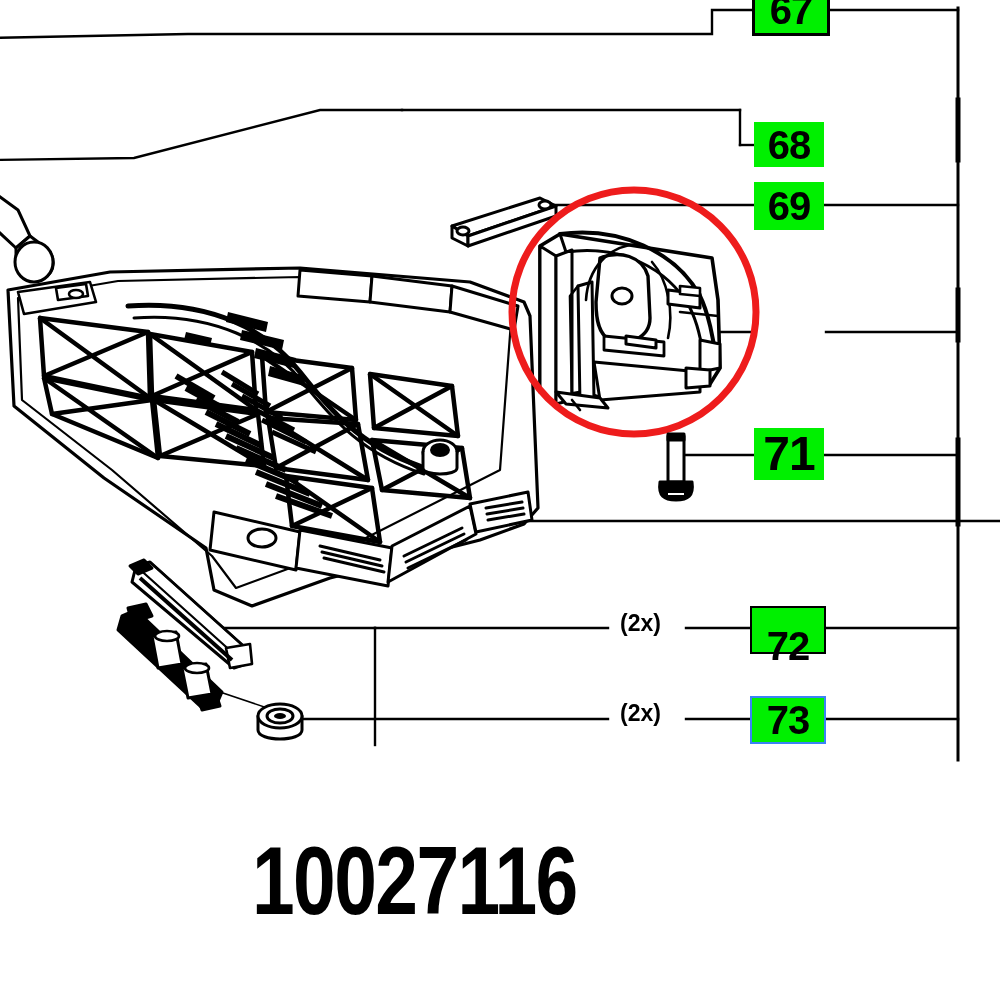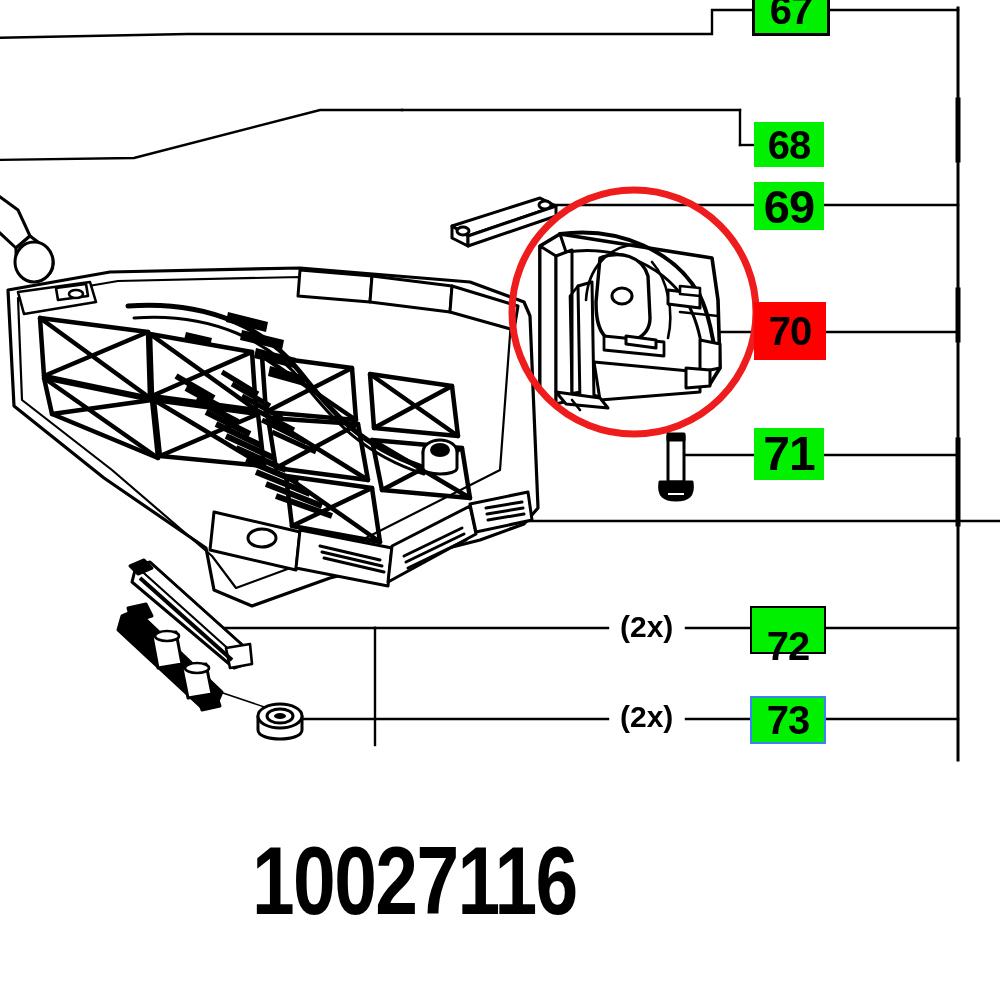--- a/index.html
+++ b/index.html
@@ -8,21 +8,21 @@
   #sheet{position:relative;width:1000px;height:991px;background:#fff;}
   #drawing{position:absolute;left:0;top:0;width:1000px;height:1000px;}
   .callout{position:absolute;display:flex;align-items:center;justify-content:center;
            font-weight:bold;color:#000;letter-spacing:-1px;}
   .callout span{line-height:1;}
   .partno{position:absolute;left:252px;top:826px;width:500px;
           font-family:"Liberation Sans",sans-serif;
           font-weight:bold;font-size:96px;letter-spacing:-2px;
           color:#000;transform:scaleX(0.80);transform-origin:left top;
           white-space:nowrap;}
-  .qty{position:absolute;font-weight:bold;font-size:30px;color:#000;
+  .qty{position:absolute;font-weight:bold;font-size:23px;color:#000;
        font-family:"Liberation Sans",sans-serif;}
 </style>
 </head>
 <body>
 
 <div id="sheet">
 
   <svg id="drawing" viewBox="0 0 1000 1000">
 
     <g fill="none" stroke="#000" stroke-width="2.4" stroke-linecap="square">
@@ -259,26 +259,23 @@
               box-shadow:inset 0 0 0 0 #000;border:3px solid #000;box-sizing:content-box;
               background-clip:padding-box;">
     <span style="font-size:40px;">67</span>
   </div>
 
   <div class="callout" style="left:754px;top:122px;width:70px;height:45px;background:#00f000;">
     <span style="font-size:40px;">68</span>
   </div>
 
   <div class="callout" style="left:754px;top:182px;width:70px;height:48px;background:#00f000;">
-    <span style="font-size:47px;">69</span>
-  </div>
-
-  <div class="callout" style="left:754px;top:302px;width:72px;height:58px;background:#ff0000;">
-    <span style="font-size:40px;">70</span>
-  </div>
+    <span style="font-size:40px;">69</span>
+  </div>
+
 
   <div class="callout" style="left:754px;top:428px;width:70px;height:52px;background:#00f000;">
     <span style="font-size:48px;">71</span>
   </div>
 
   <div class="callout" style="left:750px;top:606px;width:76px;height:48px;background:#00f000;
               border:2px solid #000;box-sizing:border-box;">
     <span style="font-size:40px;margin-top:31px;">72</span>
   </div>
 

